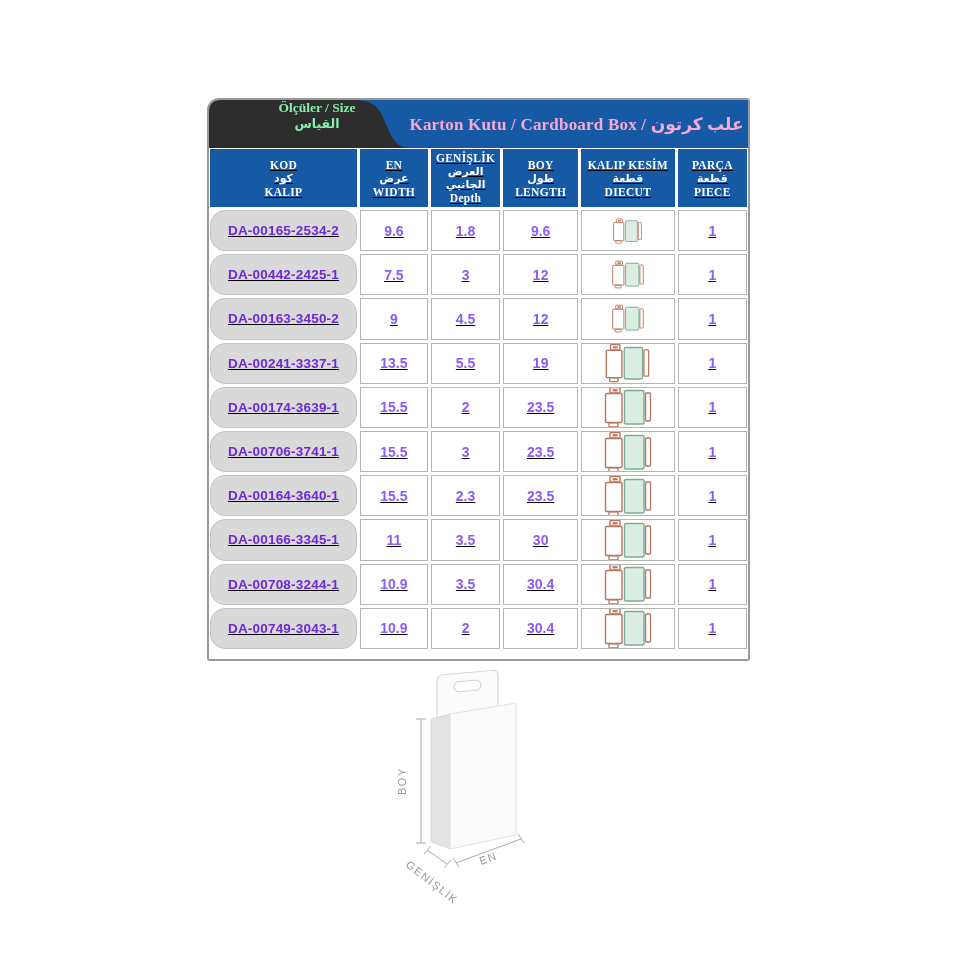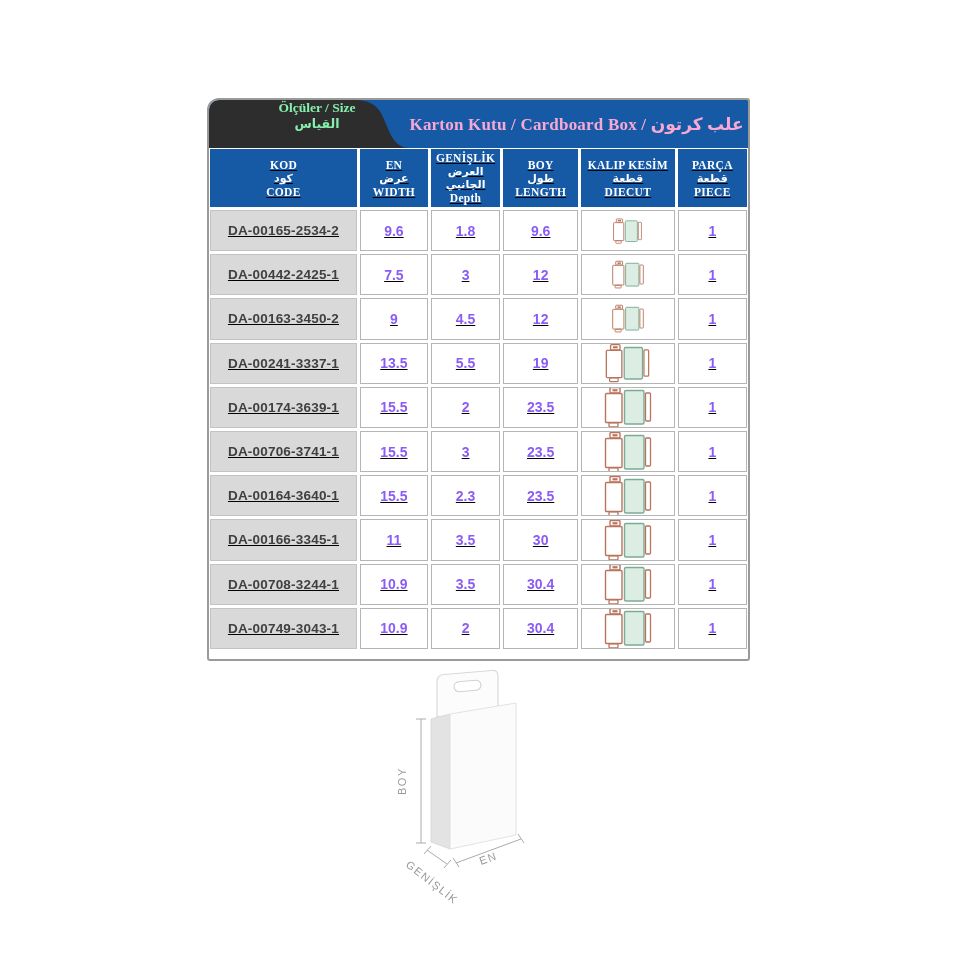--- a/index.html
+++ b/index.html
@@ -39,21 +39,21 @@
     display:flex;flex-direction:column;justify-content:center;gap:1px;
   }
   .h1,.h3{font:700 11.5px "Liberation Serif", serif;letter-spacing:.3px;}
   .h2{font:700 11px "DejaVu Sans", sans-serif;}
   .cell{
     box-sizing:border-box;border:1px solid #b5b5b5;background:#fff;
     display:flex;align-items:center;justify-content:center;overflow:hidden;
   }
   .code{
     background:var(--codebg);border-color:#c3c3c3;
-    font:700 13.5px "Liberation Sans", sans-serif;color:#404040;letter-spacing:.2px;
+    font:700 13.5px "Liberation Sans", sans-serif;color:#6d28d9;letter-spacing:.2px;border-radius:15px;
   }
   .num{font:700 14px "Liberation Sans", sans-serif;color:#8b5cf6;}
   
   .illustration{position:absolute;left:383px;top:666px;width:230px;height:250px;}
   .dim-label{fill:var(--dimlabel);font-family:"Liberation Sans",sans-serif;font-size:11px;letter-spacing:1.5px;}
 </style>
 </head>
 <body style="--blue: #1659A4; --codebg: #D9D9D9; --dimlabel: #9A9A9A;">
 
 <section class="panel">
@@ -64,21 +64,21 @@
     <div class="tab-text">
       <span class="tab-line1">Ölçüler / Size</span>
       <span class="tab-line2">القياس</span>
     </div>
     <div class="bar-title">Karton Kutu / Cardboard Box / علب كرتون</div>
   </div>
   <div class="grid">
       <div class="hcell">
         <span class="h1">KOD</span>
         <span class="h2">كود</span>
-        <span class="h3">CODE</span>
+        <span class="h3">KALIP</span>
       </div>
       <div class="hcell">
         <span class="h1">EN</span>
         <span class="h2">عرض</span>
         <span class="h3">WIDTH</span>
       </div>
       <div class="hcell">
         <span class="h1">GENİŞLİK</span>
         <span class="h2">العرض الجانبي</span>
         <span class="h3">Depth</span>

